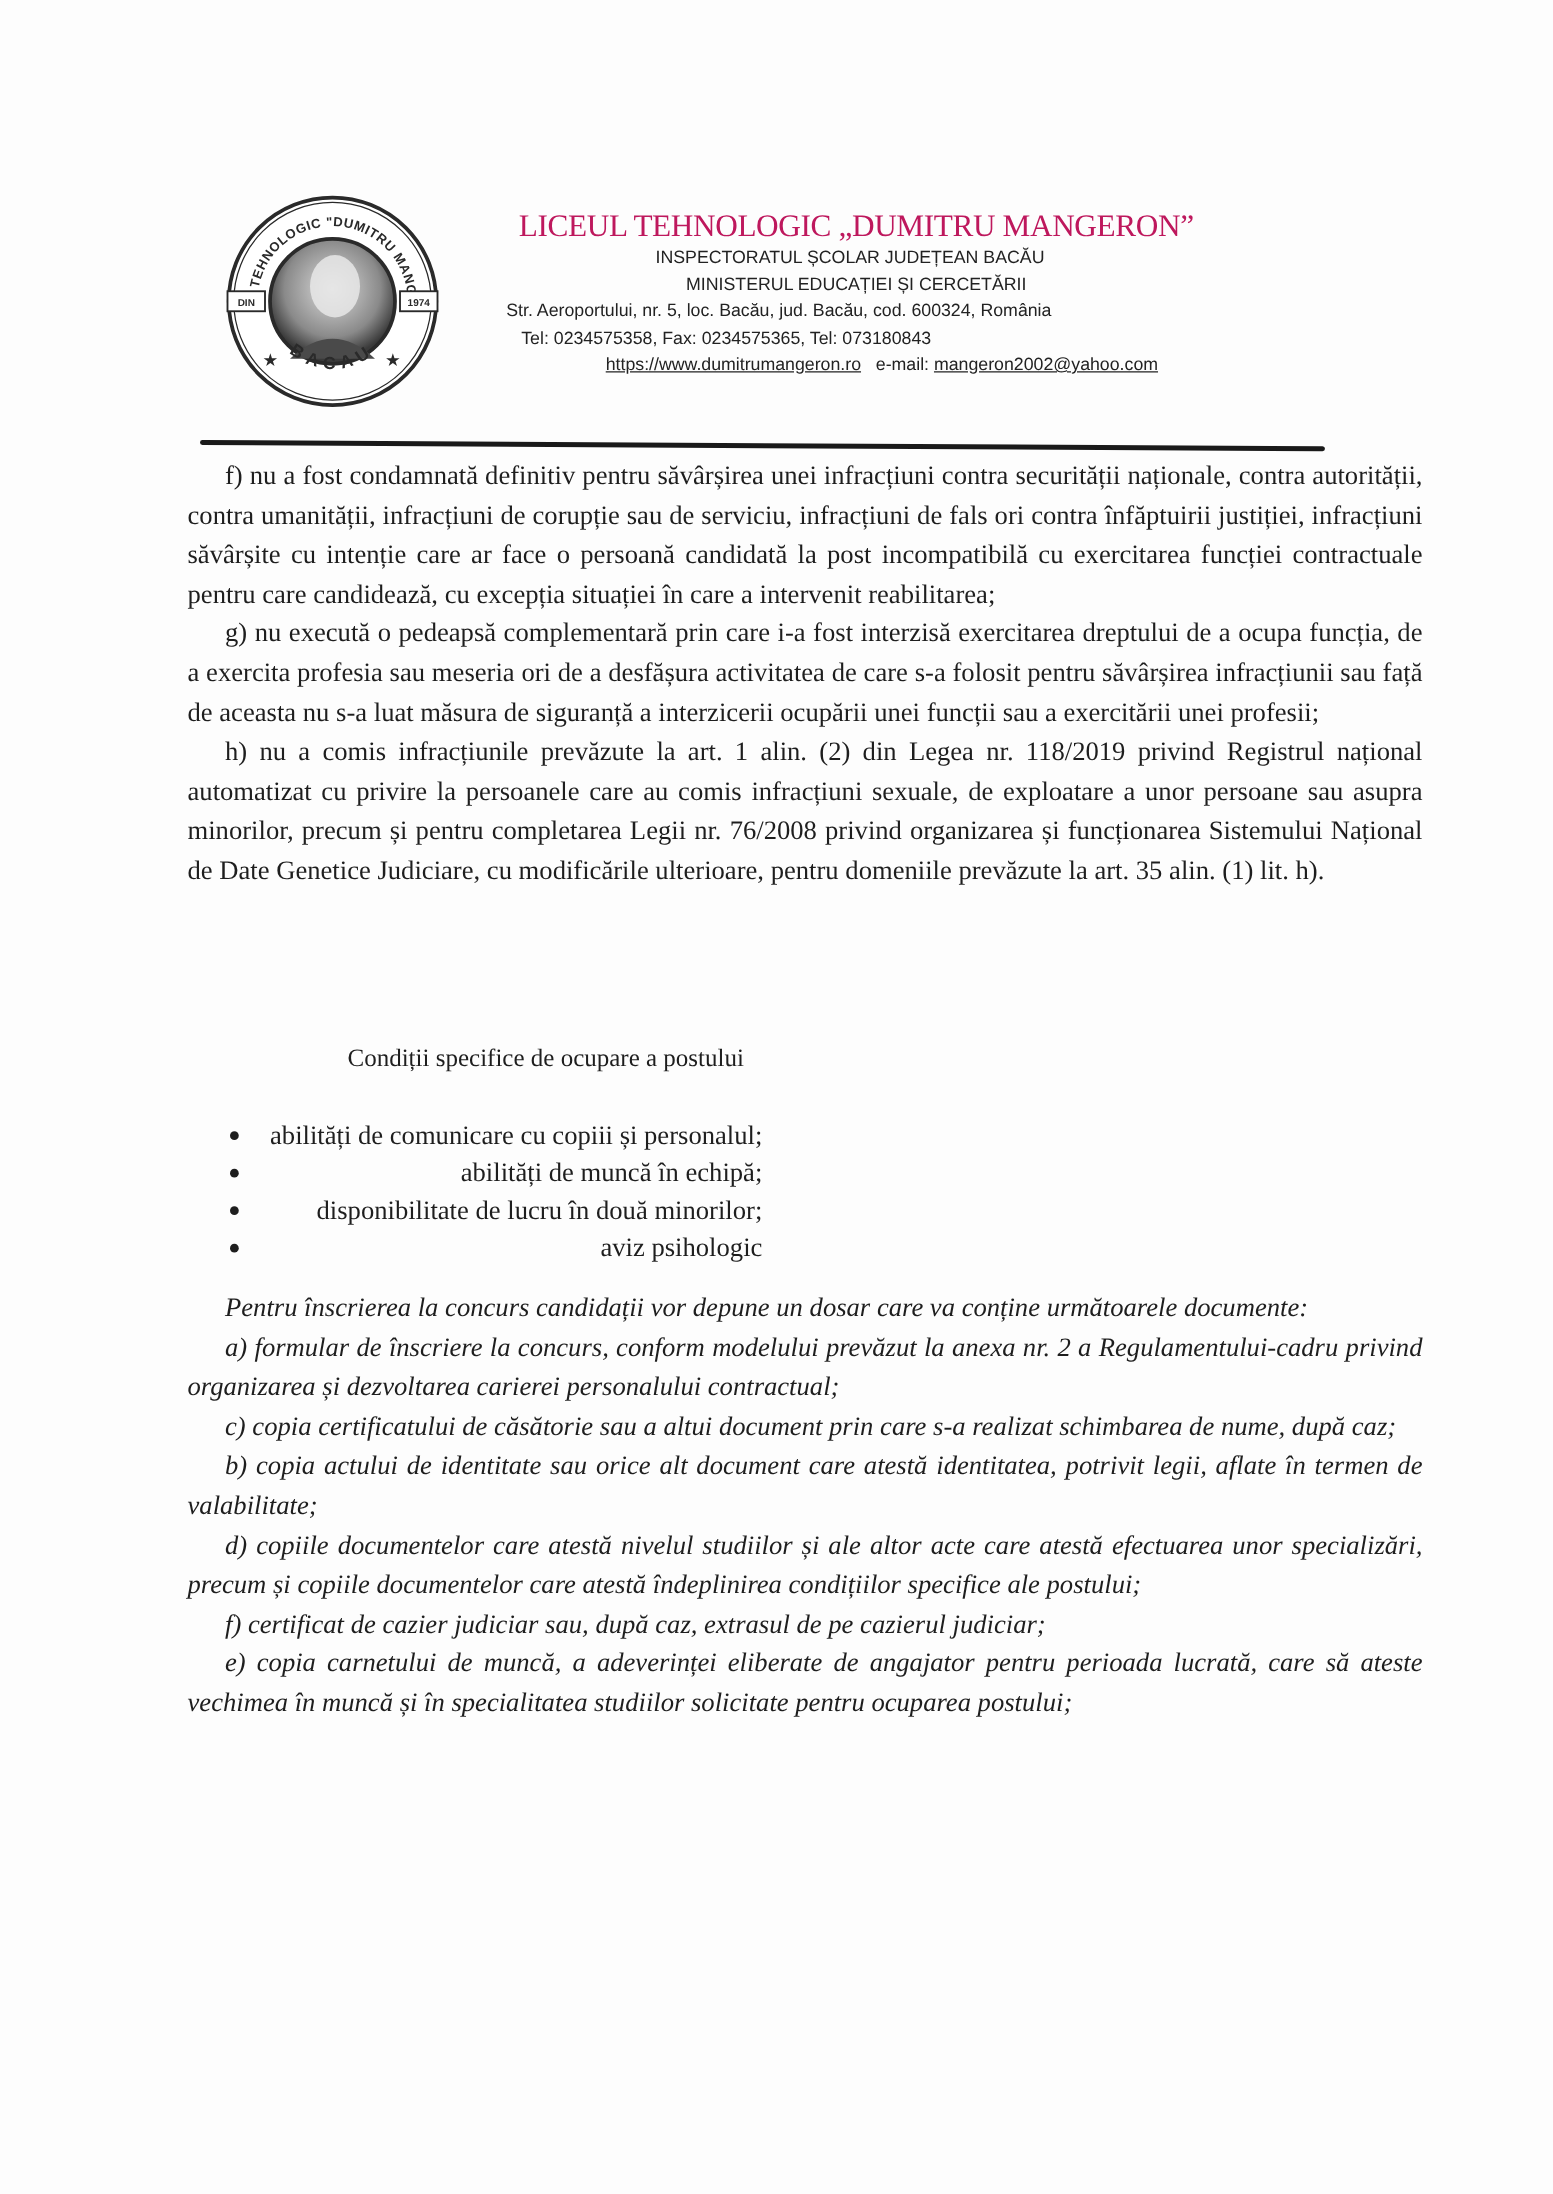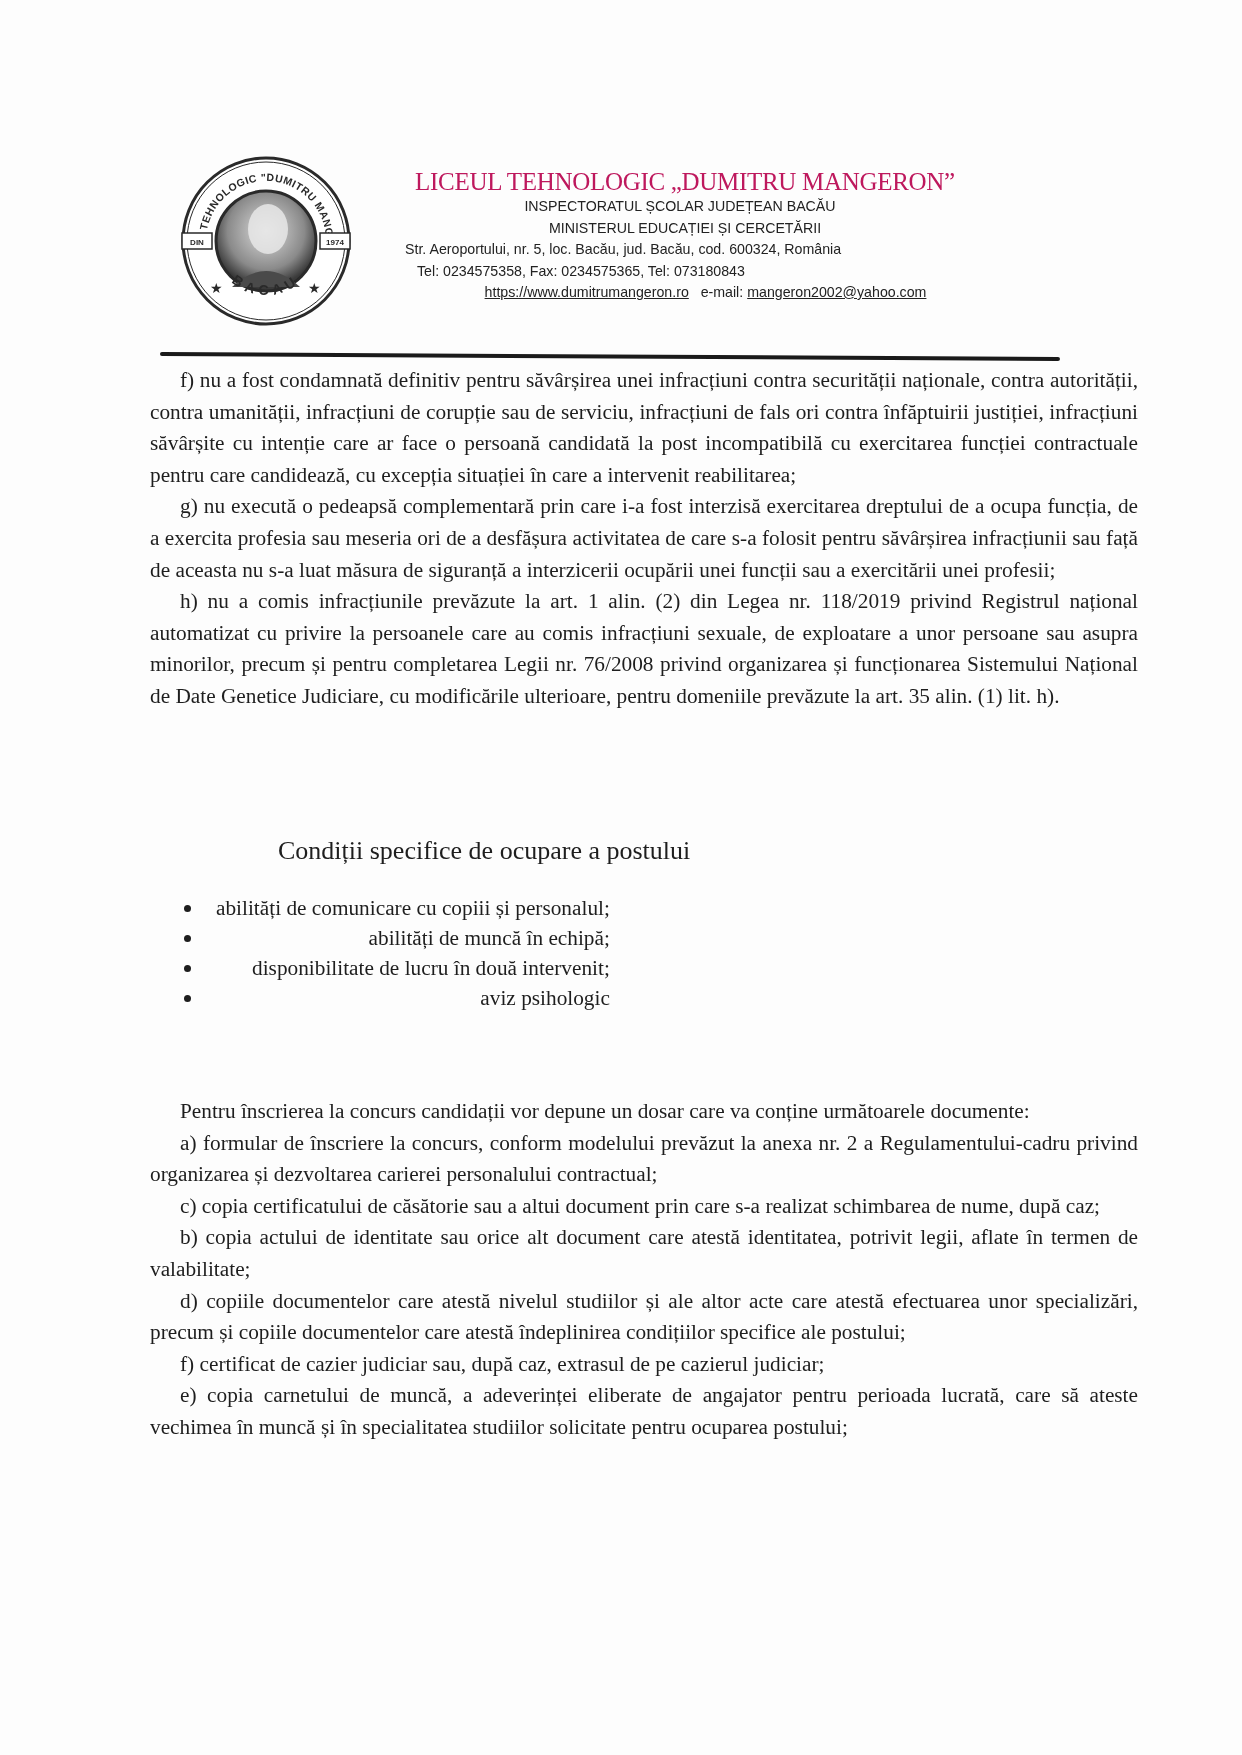--- a/index.html
+++ b/index.html
@@ -13,21 +13,21 @@
   .hdr-title { font-family: Liberation Serif, serif; font-size: 25px; letter-spacing: -0.3px; color: #be185d; line-height: 28px; }
   .hdr-line { font-family: "Liberation Sans", "DejaVu Sans", sans-serif; font-size: 14.2px; color: #222; line-height: 21.5px; }
   .hdr-line.l1 { margin-left: -10px; }
   .hdr-line.l3 { text-align: left; margin-left: 50px; }
   .hdr-line.l4 { text-align: left; margin-left: 62px; }
   .hdr-line.l5 { text-align: center; margin-left: 41px; }
   .u { text-decoration: underline; }
   .rule { position: absolute; left: 160px; top: 352px; width: 900px; height: 4px; background: #1a1a1a; transform: rotate(0.32deg); transform-origin: left center; border-radius: 2px; }
   .body-text { position: absolute; left: 150px; width: 988px; font-size: 21.3px; line-height: 31.6px; text-align: justify; color: #1e1e1e; }
   .para { margin: 0; text-indent: 30px; }
-  .heading { position: absolute; left: 278px; top: 836px; font-size: 26px; color: #1e1e1e; }
+  .heading { position: absolute; left: 278px; top: 836px; font-size: 20px; color: #1e1e1e; }
   .bullets { position: absolute; left: 184px; top: 893px; font-size: 21.3px; line-height: 30px; margin: 0; padding: 0; list-style: none; text-align: right; }
   .bullets li { position: relative; padding-left: 32px; }
   .bullets li .dot { position: absolute; left: 0; top: 12px; width: 7px; height: 7px; border-radius: 50%; background: #1e1e1e; }
 </style>
 </head>
 <body>
 
 <div class="page">
 
   <svg class="logo" viewBox="0 0 172 172">
@@ -77,25 +77,25 @@
   <div class="body-text" style="top:365px;">
     <p class="para">f) nu a fost condamnată definitiv pentru săvârșirea unei infracțiuni contra securității naționale, contra autorității, contra umanității, infracțiuni de corupție sau de serviciu, infracțiuni de fals ori contra înfăptuirii justiției, infracțiuni săvârșite cu intenție care ar face o persoană candidată la post incompatibilă cu exercitarea funcției contractuale pentru care candidează, cu excepția situației în care a intervenit reabilitarea;</p>
     <p class="para">g) nu execută o pedeapsă complementară prin care i-a fost interzisă exercitarea dreptului de a ocupa funcția, de a exercita profesia sau meseria ori de a desfășura activitatea de care s-a folosit pentru săvârșirea infracțiunii sau față de aceasta nu s-a luat măsura de siguranță a interzicerii ocupării unei funcții sau a exercitării unei profesii;</p>
     <p class="para">h) nu a comis infracțiunile prevăzute la art. 1 alin. (2) din Legea nr. 118/2019 privind Registrul național automatizat cu privire la persoanele care au comis infracțiuni sexuale, de exploatare a unor persoane sau asupra minorilor, precum și pentru completarea Legii nr. 76/2008 privind organizarea și funcționarea Sistemului Național de Date Genetice Judiciare, cu modificările ulterioare, pentru domeniile prevăzute la art. 35 alin. (1) lit. h).</p>
   </div>
 
   <div class="heading">Condiții specifice de ocupare a postului</div>
   <ul class="bullets">
     <li><span class="dot"></span><span>abilități de comunicare cu copiii și personalul;</span></li>
     <li><span class="dot"></span><span>abilități de muncă în echipă;</span></li>
-    <li><span class="dot"></span><span>disponibilitate de lucru în două intervenit;</span></li>
+    <li><span class="dot"></span><span>disponibilitate de lucru în două minorilor;</span></li>
     <li><span class="dot"></span><span>aviz psihologic</span></li>
   </ul>
 
-  <div class="body-text" style="top:1096px;">
+  <div class="body-text" style="top:1031px;font-style:italic;">
     <p class="para">Pentru înscrierea la concurs candidații vor depune un dosar care va conține următoarele documente:</p>
     <p class="para">a) formular de înscriere la concurs, conform modelului prevăzut la anexa nr. 2 a Regulamentului-cadru privind organizarea și dezvoltarea carierei personalului contractual;</p>
     <p class="para">c) copia certificatului de căsătorie sau a altui document prin care s-a realizat schimbarea de nume, după caz;</p>
     <p class="para">b) copia actului de identitate sau orice alt document care atestă identitatea, potrivit legii, aflate în termen de valabilitate;</p>
     <p class="para">d) copiile documentelor care atestă nivelul studiilor și ale altor acte care atestă efectuarea unor specializări, precum și copiile documentelor care atestă îndeplinirea condițiilor specifice ale postului;</p>
     <p class="para">f) certificat de cazier judiciar sau, după caz, extrasul de pe cazierul judiciar;</p>
     <p class="para">e) copia carnetului de muncă, a adeverinței eliberate de angajator pentru perioada lucrată, care să ateste vechimea în muncă și în specialitatea studiilor solicitate pentru ocuparea postului;</p>
   </div>
 
 </div>

